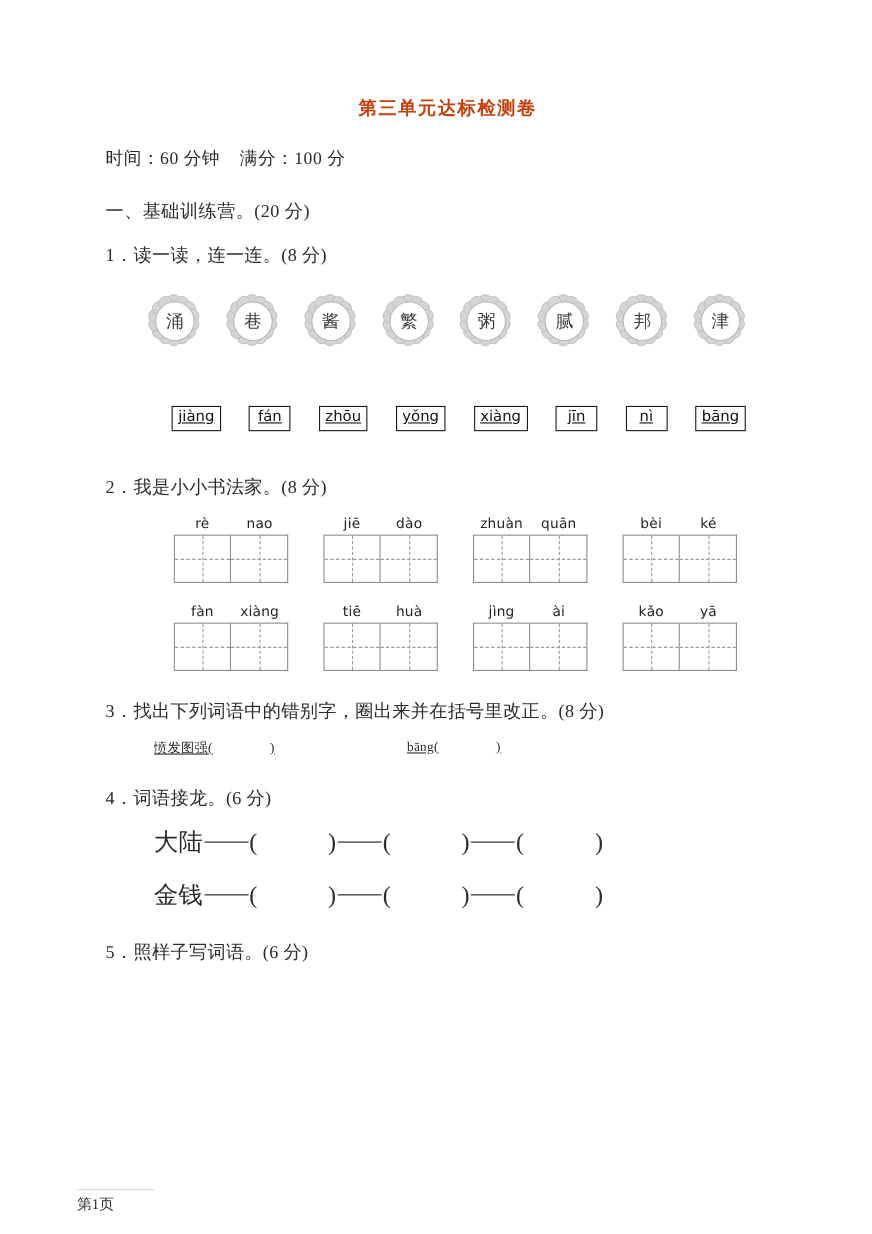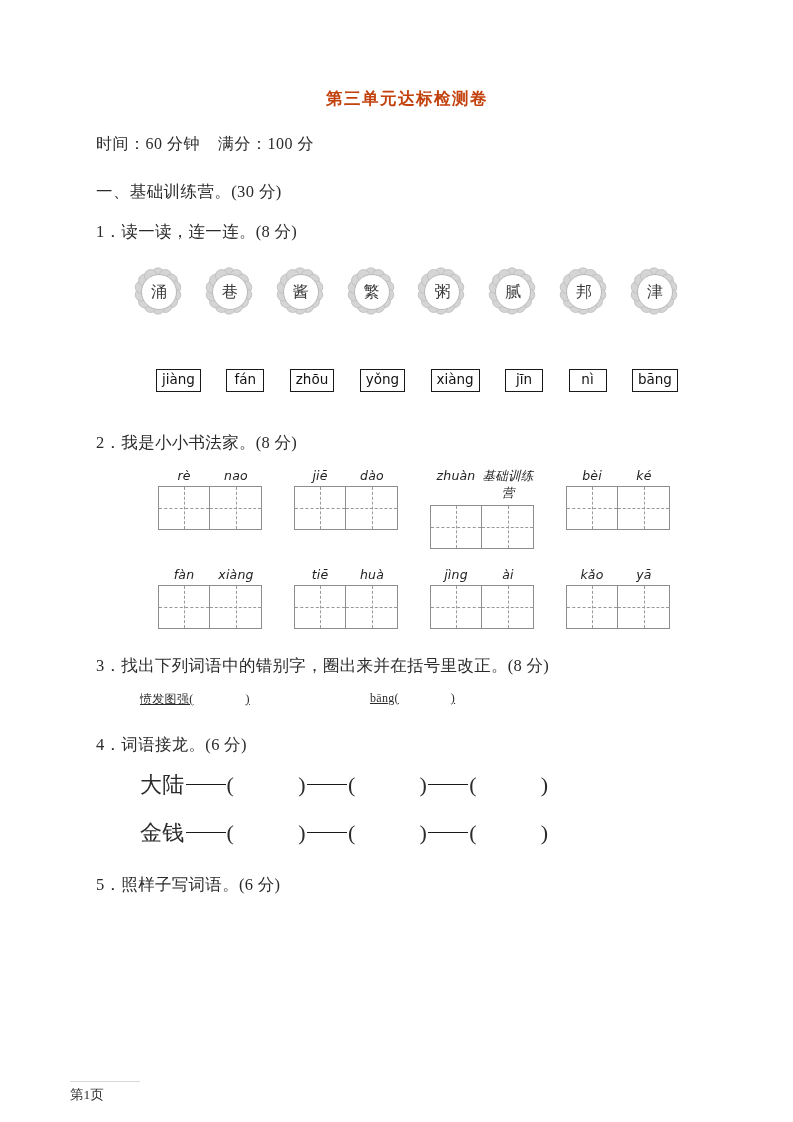--- a/index.html
+++ b/index.html
@@ -106,40 +106,40 @@
   .pinyin-box {
     border: 1.2px solid #1a1a1a;
     padding: 2px 5px 3px 5px;
     font-family: "DejaVu Sans", "Liberation Sans", sans-serif;
     font-size: 13.5px;
     line-height: 1.15;
     color: #111;
     background: #fff;
     min-width: 26px;
     text-align: center;
+    text-decoration: underline;
   }
 
   
   .grid-row {
     display: flex;
     justify-content: space-between;
     padding: 0 26px 0 62px;
     margin-bottom: 18px;
   }
   .grid-item { text-align: center; }
   .grid-pinyin {
     font-family: "DejaVu Sans", "Liberation Sans", sans-serif;
     font-size: 12.5px;
     color: #222;
     margin-bottom: 3px;
     display: flex;
     justify-content: space-around;
     width: 100%;
     letter-spacing: 0.2px;
-    font-style: italic;
   }
   .grid-pinyin span { flex: 1 1 0; text-align: center; }
   .tzg {
     display: flex;
   }
   .tzg-cell {
     position: relative;
     width: 52px;
     height: 44px;
     border: 1px solid #8d8d8d;
@@ -231,21 +231,21 @@
 <body>
 
 <div class="page">
   <div class="content">
 
     <div class="doc-title">第三单元达标检测卷</div>
     <div class="doc-subtitle">
       <span>时间：60 分钟</span><span class="gap"></span><span>满分：100 分</span>
     </div>
 
-    <div class="section-heading">一、基础训练营。(30 分)</div>
+    <div class="section-heading">一、基础训练营。(20 分)</div>
 
     <div class="q-block">
       <div class="q-heading">1．读一读，连一连。(8 分)</div>
       <div class="flower-row" id="flower-row">
           <div class="flower">
             <svg class="petals" viewBox="0 0 48 48" width="48" height="48">
               <circle cx="24.00" cy="7.00" r="6.2" fill="#d5d5d5" stroke="#bcbcbc" stroke-width="0.8"></circle>
               <circle cx="31.38" cy="8.68" r="6.2" fill="#d5d5d5" stroke="#bcbcbc" stroke-width="0.8"></circle>
               <circle cx="37.29" cy="13.40" r="6.2" fill="#d5d5d5" stroke="#bcbcbc" stroke-width="0.8"></circle>
               <circle cx="40.57" cy="20.22" r="6.2" fill="#d5d5d5" stroke="#bcbcbc" stroke-width="0.8"></circle>
@@ -436,21 +436,21 @@
                 <span>dào</span>
               </div>
               <div class="tzg">
                 <div class="tzg-cell"></div>
                 <div class="tzg-cell"></div>
               </div>
             </div>
             <div class="grid-item">
               <div class="grid-pinyin">
                 <span>zhuàn</span>
-                <span>基础训练营</span>
+                <span>quān</span>
               </div>
               <div class="tzg">
                 <div class="tzg-cell"></div>
                 <div class="tzg-cell"></div>
               </div>
             </div>
             <div class="grid-item">
               <div class="grid-pinyin">
                 <span>bèi</span>
                 <span>ké</span>

